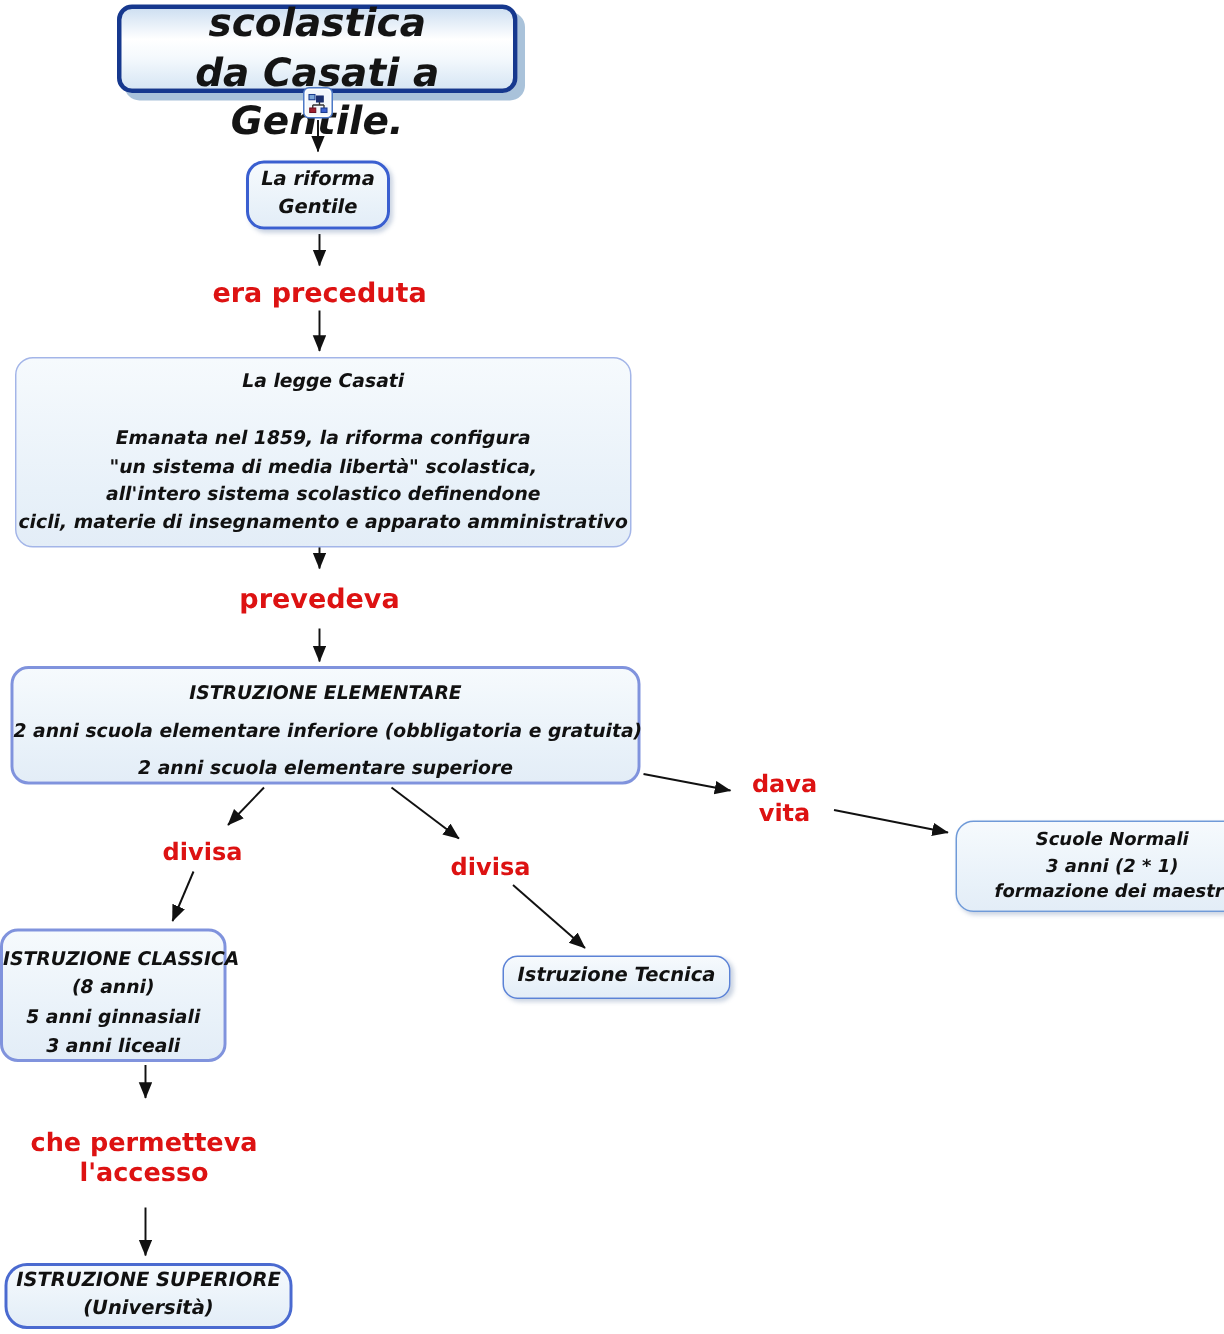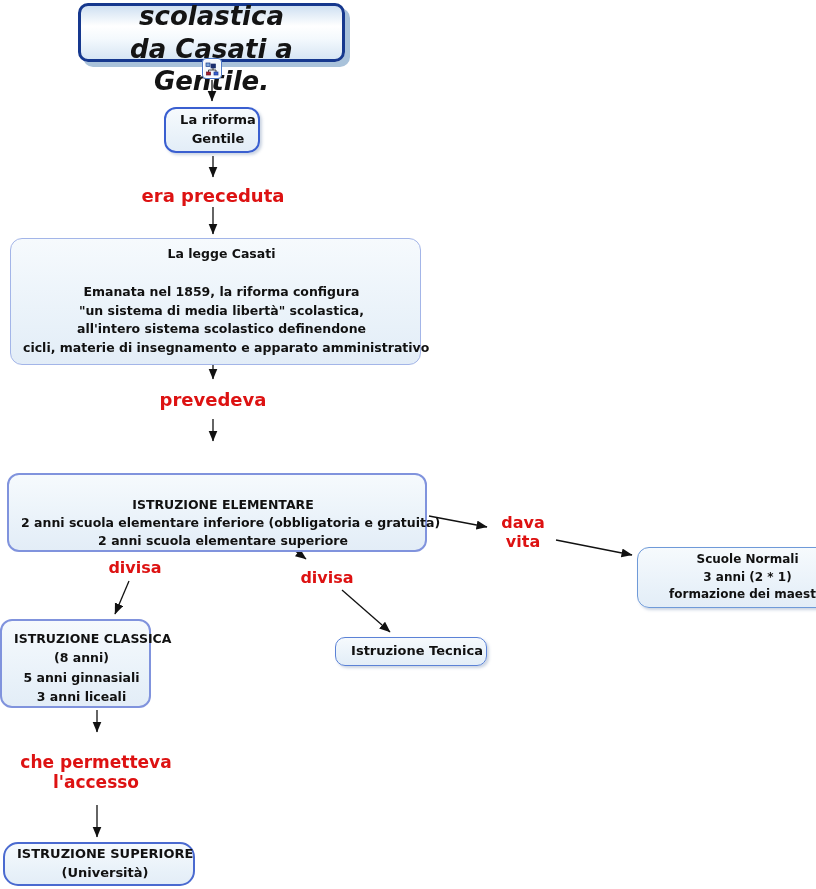--- a/index.html
+++ b/index.html
@@ -13,24 +13,23 @@
   #edges{position:absolute;left:0;top:0;width:816px;height:889px;z-index:1;}
   .node{
     position:absolute;
     z-index:2;
     box-sizing:border-box;
     background:linear-gradient(180deg,#f6fafd 0%,#e8f1f9 70%,#e3edf7 100%);
     border:2px solid var(--node-border-light);
     border-radius:12px;
     display:flex;flex-direction:column;justify-content:center;
     text-align:center;
-    font-weight:bold;
+    font-style:italic;font-weight:bold;
     color:var(--text-color);
     line-height:1.45;
-    padding-left:12px;
   }
   .node .ln{white-space:nowrap;}
   .title-node{
     position:absolute;z-index:2;box-sizing:border-box;
     background:linear-gradient(180deg,#cfe0f2 0%,#ffffff 38%,#f4f9fd 62%,#d7e6f4 100%);
     border:3px solid var(--title-border);
     border-radius:10px;
     box-shadow:5px 5px 0 0 #a9c2da;
     display:flex;flex-direction:column;justify-content:center;
     text-align:center;
@@ -112,21 +111,21 @@
     <div class="ln">La legge Casati</div>
     <div class="ln">&nbsp;</div>
     <div class="ln">Emanata nel 1859, la riforma configura</div>
     <div class="ln">"un sistema di media libertà" scolastica,</div>
     <div class="ln">all'intero sistema scolastico definendone</div>
     <div class="ln">cicli, materie di insegnamento e apparato amministrativo</div>
   </div>
 
   <div class="link-label" style="left:213px;top:389px;transform:translateX(-50%);font-size:18px;">prevedeva</div>
 
-  <div class="node" style="left:7px;top:444px;width:420px;height:79px;border-color:var(--node-border-periwinkle);font-size:12.5px;justify-content:flex-end;padding-top:7px;margin-top:29px;">
+  <div class="node" style="left:7px;top:444px;width:420px;height:79px;border-color:var(--node-border-periwinkle);font-size:12.5px;justify-content:space-between;padding-top:7px;">
     <div class="ln">ISTRUZIONE ELEMENTARE</div>
     <div class="ln">2 anni scuola elementare inferiore (obbligatoria e gratuita)</div>
     <div class="ln">2 anni scuola elementare superiore</div>
   </div>
 
   <div class="link-label" style="left:135px;top:558px;transform:translateX(-50%);font-size:16px;">divisa</div>
 
   <div class="link-label" style="left:327px;top:568px;transform:translateX(-50%);font-size:16px;">divisa</div>
 
   <div class="link-label" style="left:523px;top:513px;transform:translateX(-50%);font-size:16px;">

